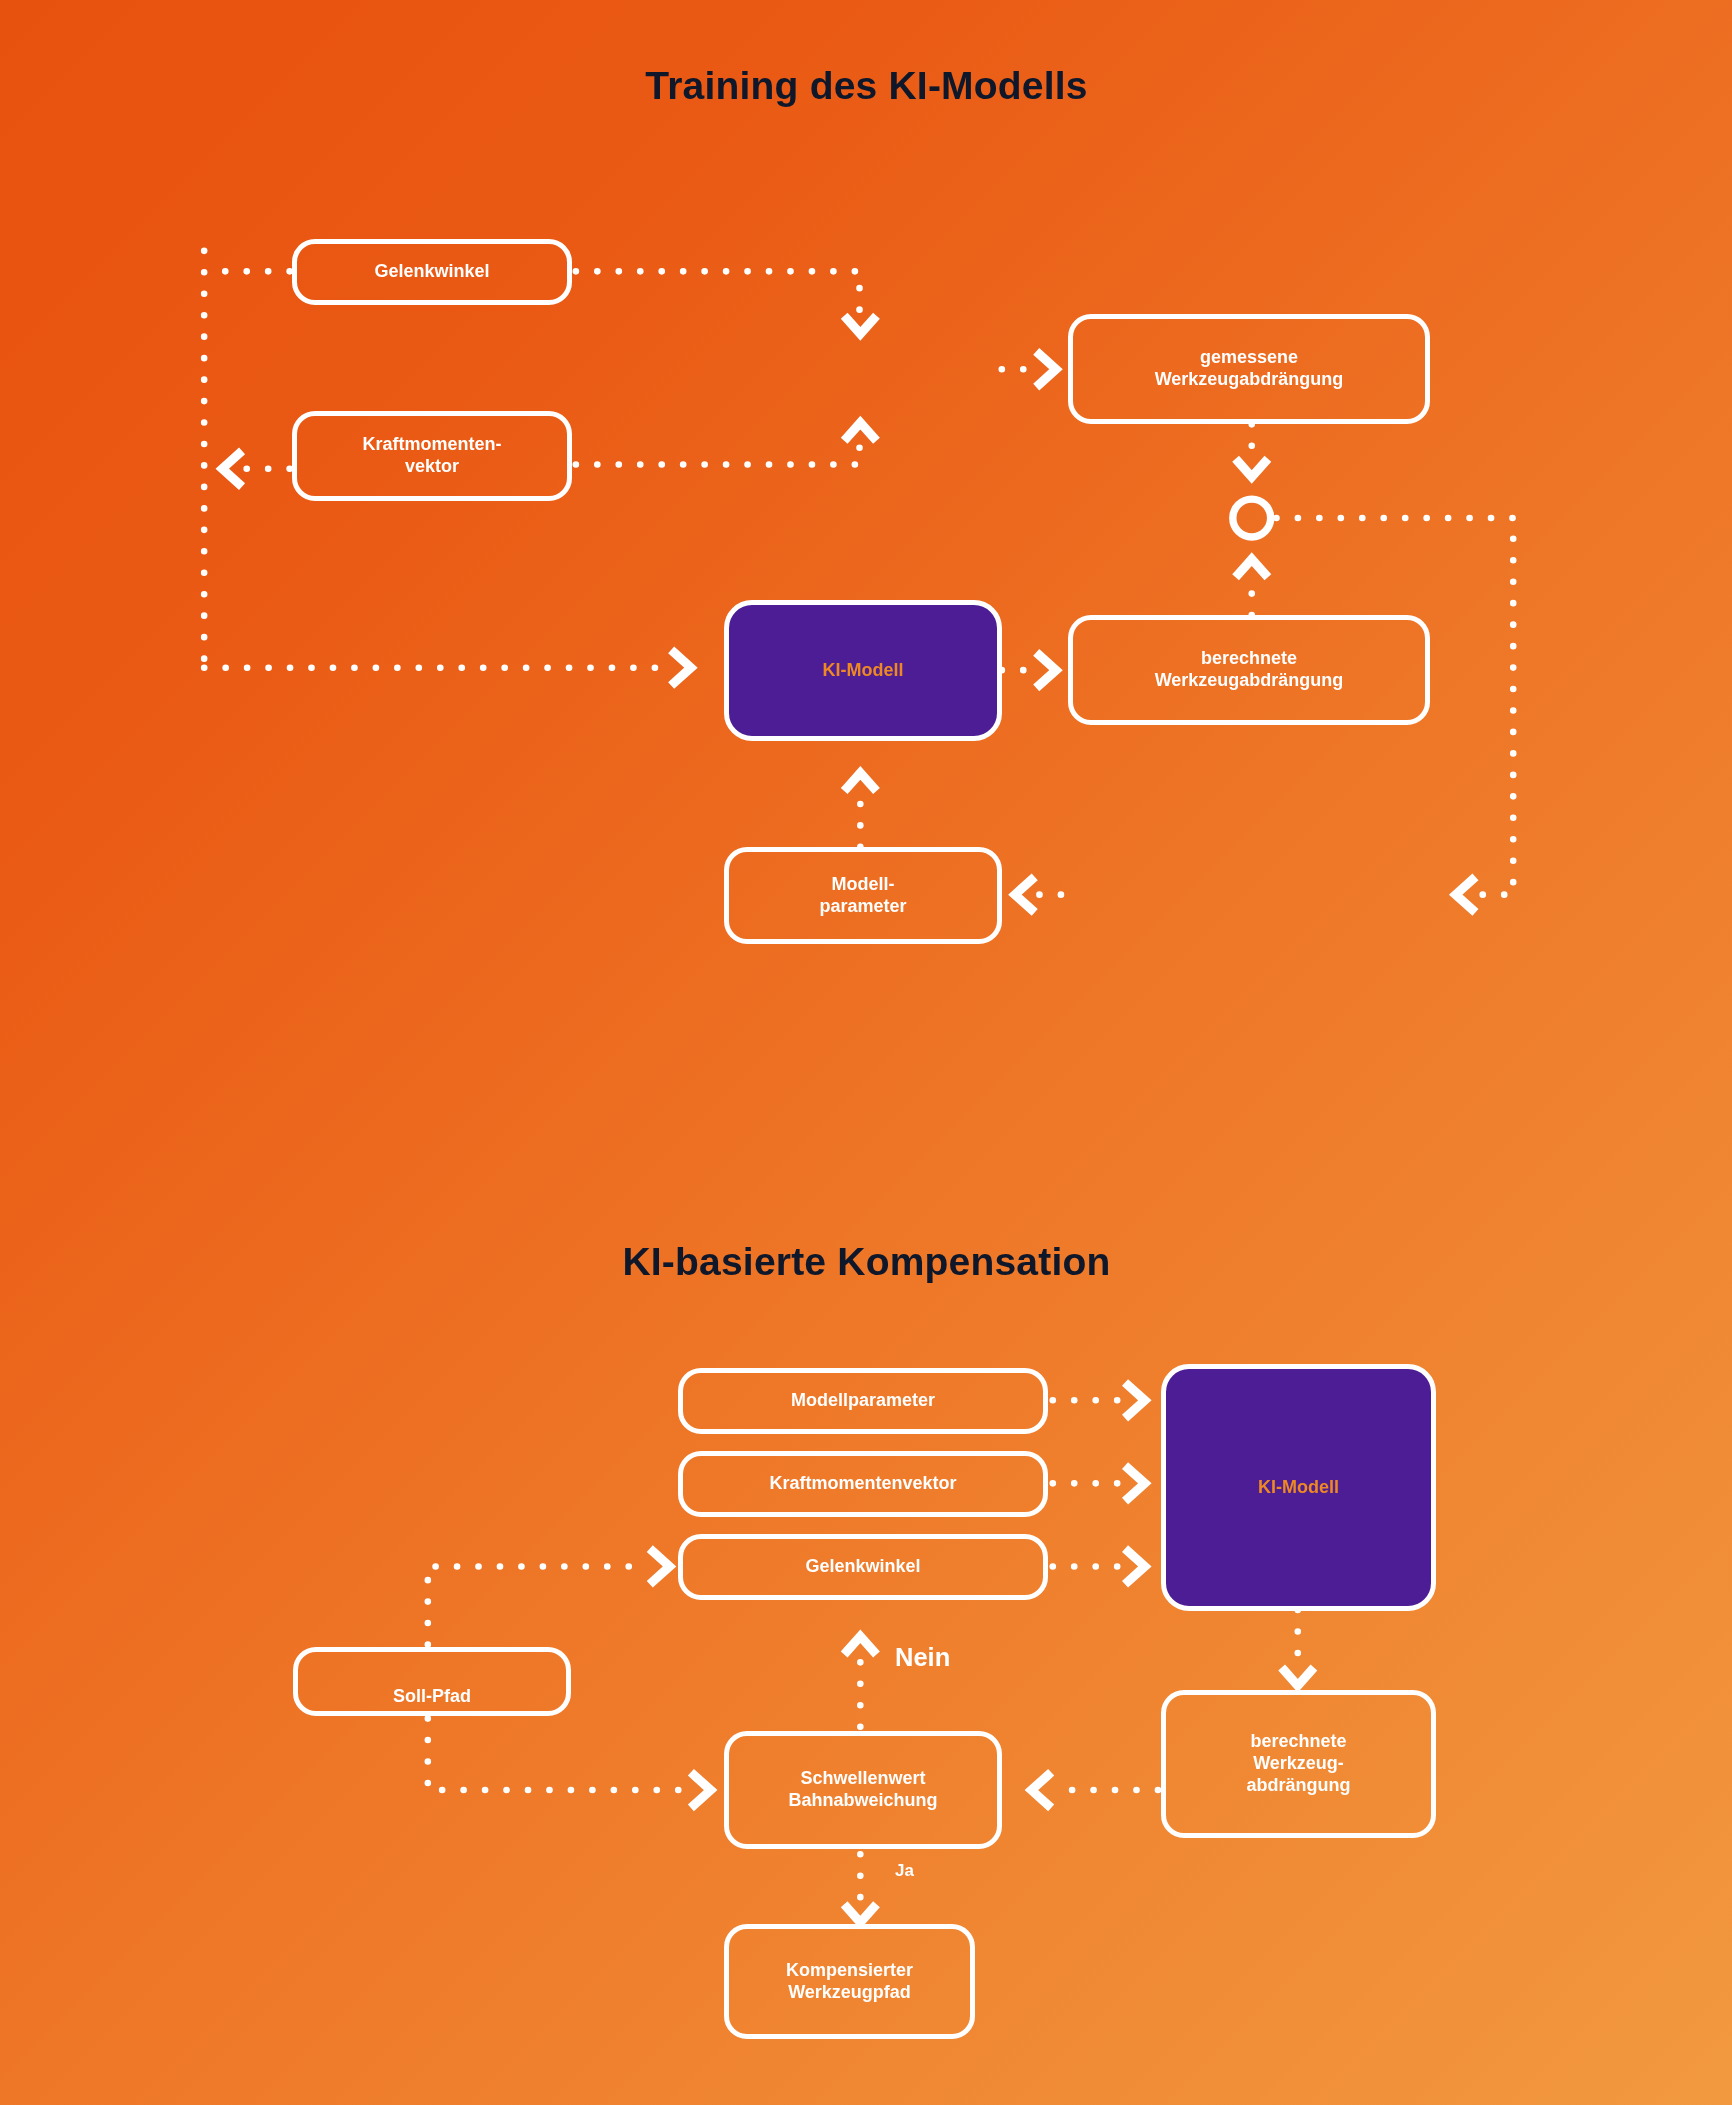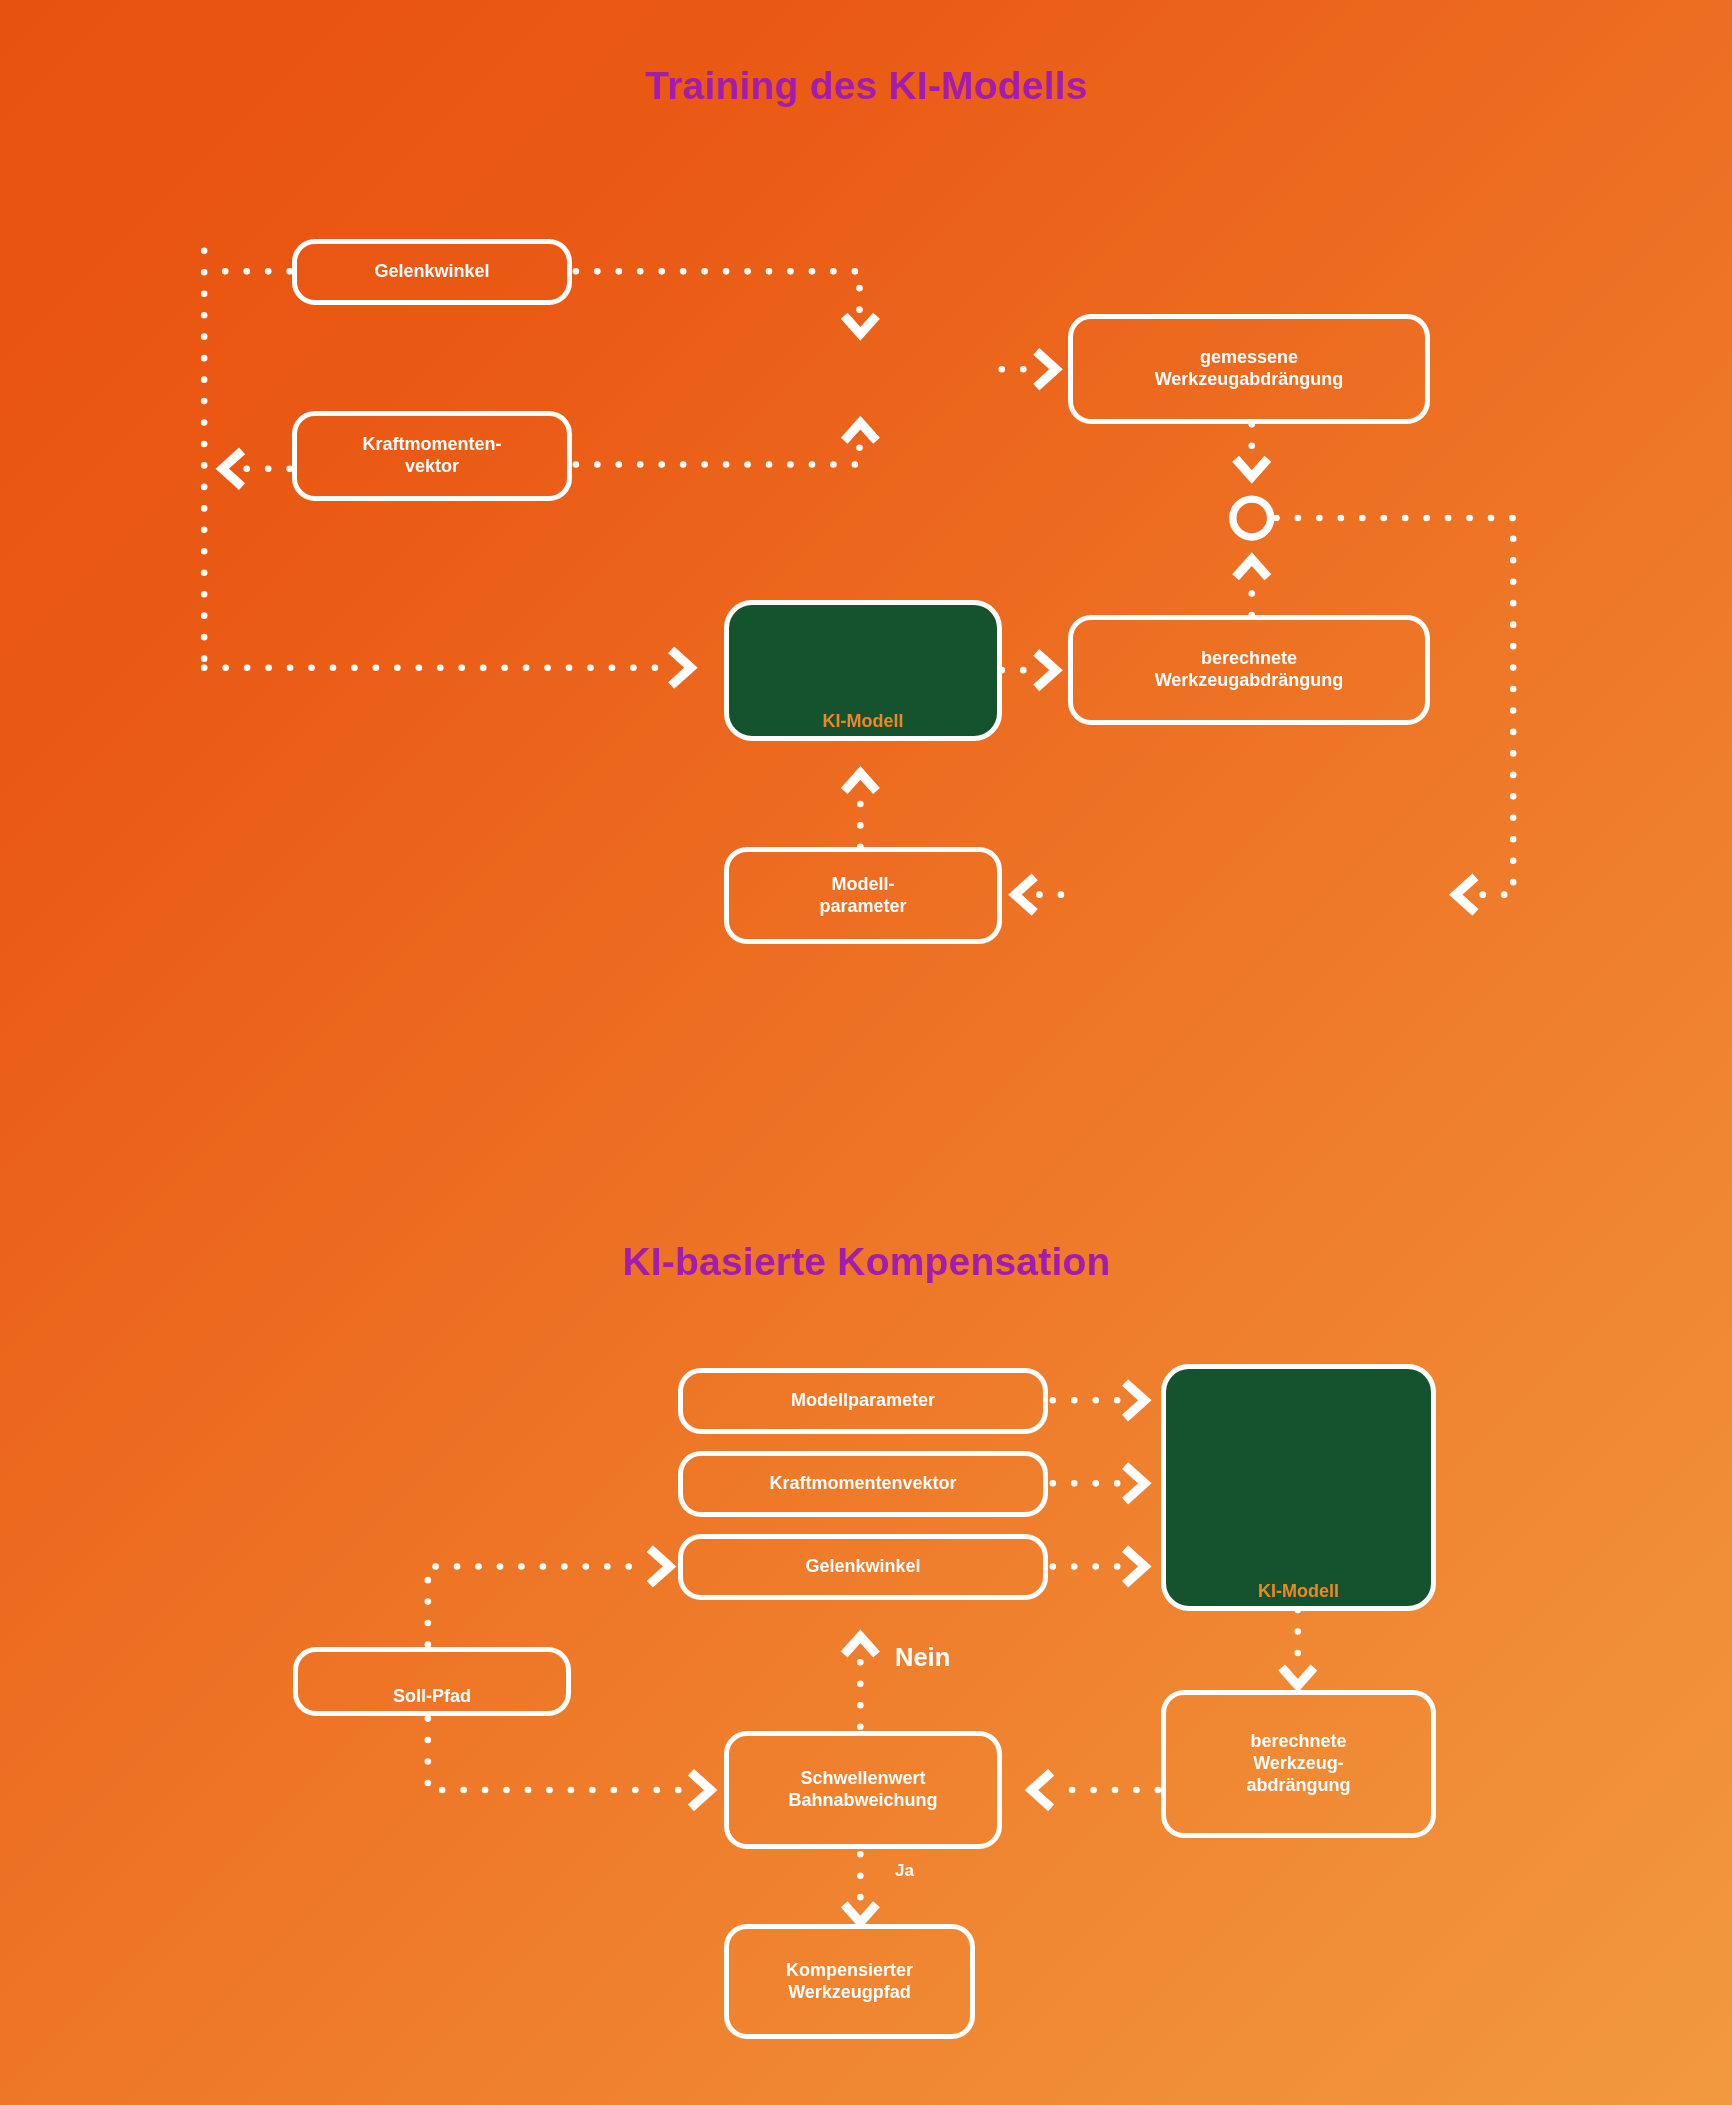--- a/index.html
+++ b/index.html
@@ -6,36 +6,35 @@
   body{
     width:1733px;height:2105px;
     font-family:"Liberation Sans", sans-serif;
     background:linear-gradient(135deg,#e8520f 0%, #ea5a14 22%, #ee7627 55%, #f2993f 100%);
     overflow:hidden;
     position:relative;
   }
   #stage{position:absolute;left:0;top:0;width:1733px;height:2105px;}
   svg.layer{position:absolute;left:0;top:0;width:1733px;height:2105px;pointer-events:none;}
   .title{
-    position:absolute;text-align:center;color:#a21caf;
+    position:absolute;text-align:center;color:#0f172a;
     font-weight:bold;letter-spacing:0.2px;white-space:nowrap;
   }
   #title1{left:0;right:0;top:64px;font-size:39px;width:1733px;}
   #title2{left:0;right:0;top:1240px;font-size:39px;width:1733px;}
   .node{
     position:absolute;box-sizing:border-box;
     border:5px solid #ffffff;border-radius:23px;
     color:#ffffff;font-weight:bold;font-size:18px;
     display:flex;align-items:center;justify-content:center;
     text-align:center;line-height:1.22;padding:3.3px 8.2px;
   }
   .node.white{
-    background:#14532d;border-color:#ffffff;color:#ee8822;
+    background:#4c1d95;border-color:#ffffff;color:#ee8822;
     border-radius:28px;
-    align-items:flex-end;
   }
   .node span{display:block;}
 </style>
 </head>
 <body>
 
 <div id="stage">
 
   <div class="title" id="title1">Training des KI-Modells</div>
 

